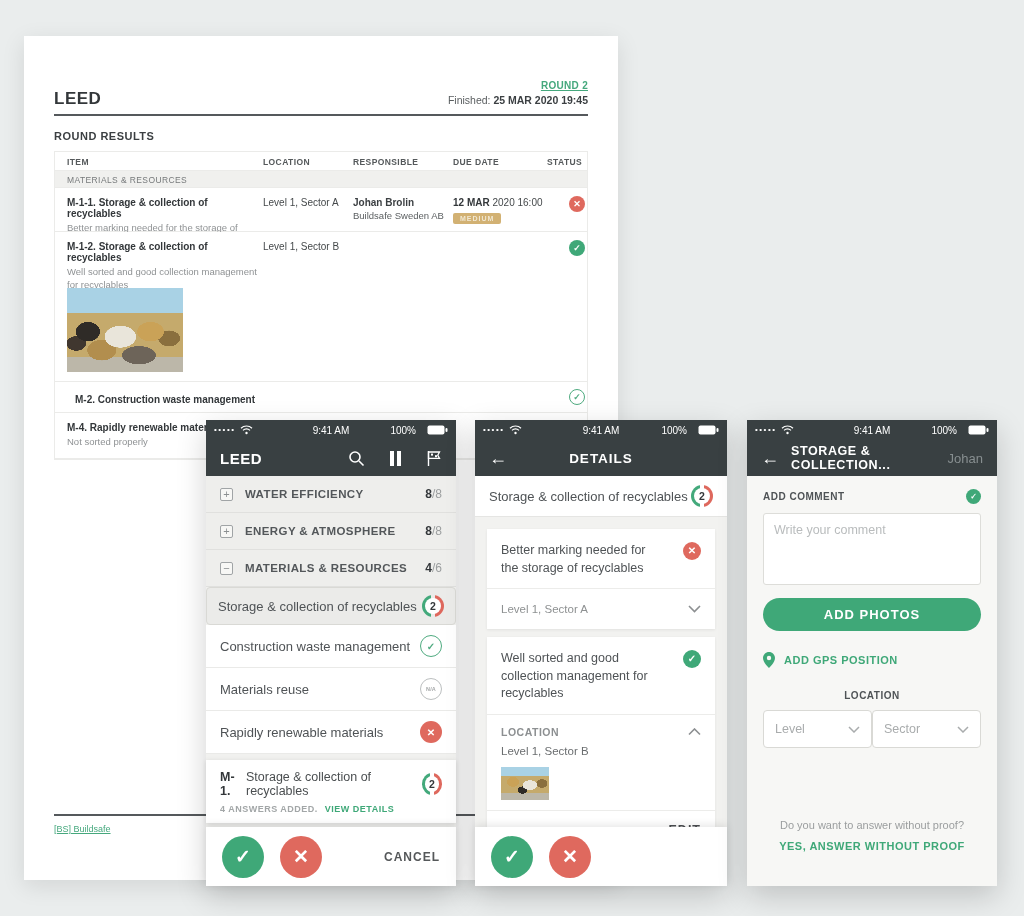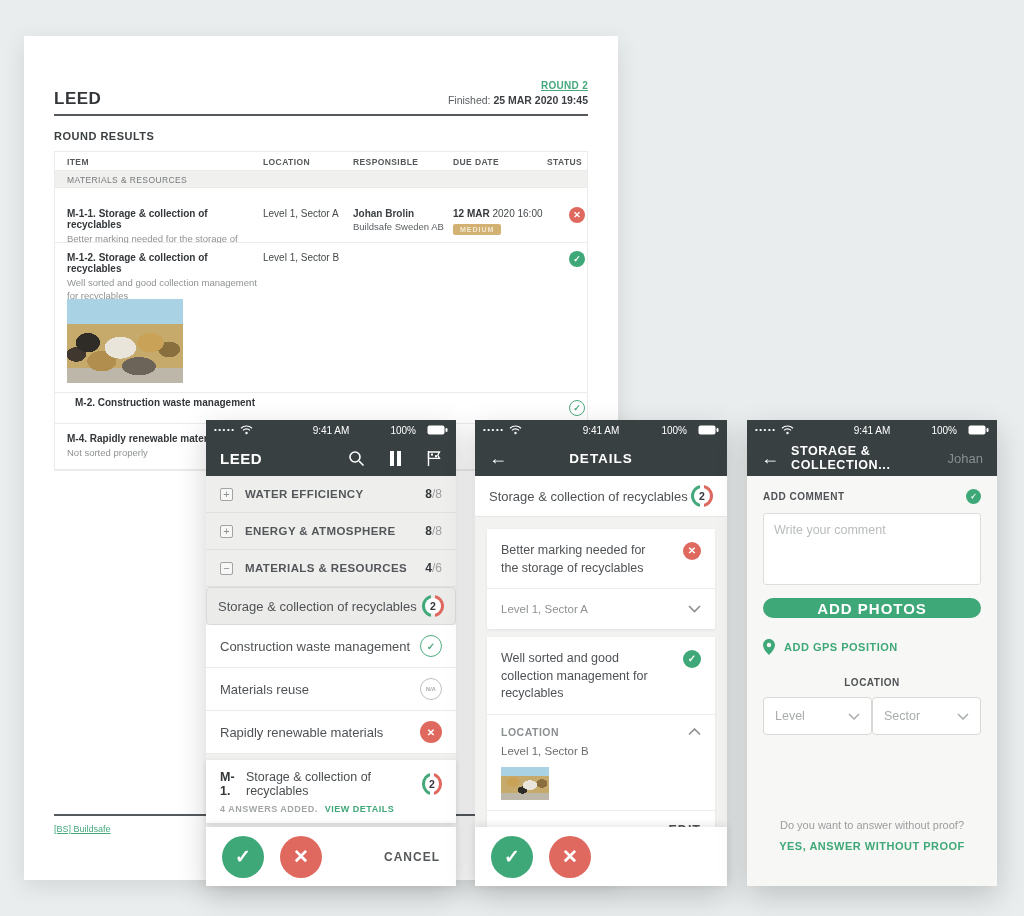--- a/index.html
+++ b/index.html
@@ -128,21 +128,21 @@
       linear-gradient(#a9d2e5 0 28%, #c5aa6c 28% 80%, #bcb7a9 80%); }
   .edit-row { height:38px; display:flex; align-items:center; justify-content:flex-end; padding:0 14px; font-size:12.5px; font-weight:bold; color:#4c4f52; letter-spacing:1px; }
 
   
   .p3 { left:747px; background:#f7f7f5; }
   .ac-row { display:flex; align-items:center; margin:13px 16px 0; }
   .ac-label, .loc3-label { font-size:10px; font-weight:bold; color:#4f5356; letter-spacing:.5px;text-align:center; }
   .ac-check { margin-left:auto; }
   .comment-box { display:block; margin:9px 16px 0; width:218px; height:72px; background:#fff; border:1px solid #ddddd9; border-radius:3px; padding:9px 10px; font-family:"Liberation Sans", sans-serif; font-size:12.5px; color:#45494b; resize:none; }
   .comment-box::placeholder { color:#b9bcbd; }
-  .addphotos-btn { display:block; margin:13px 16px 0; width:218px; height:20px; background:#3fa878; border:none; border-radius:17px; color:#fff; font-family:"Liberation Sans", sans-serif; font-size:15px; font-weight:bold; letter-spacing:1px; }
+  .addphotos-btn { display:block; margin:13px 16px 0; width:218px; height:33px; background:#3fa878; border:none; border-radius:17px; color:#fff; font-family:"Liberation Sans", sans-serif; font-size:13px; font-weight:bold; letter-spacing:1px; }
   .gps-row { display:flex; align-items:center; gap:9px; margin:21px 16px 0; color:#3fa878; font-size:11px; font-weight:bold; letter-spacing:.5px; }
   .loc3-label { display:block; margin:22px 16px 0; }
   .sel-row { display:flex; gap:0; margin:9px 16px 0; }
   .sel { flex:1; height:38px; background:#fff; border:1px solid #d9d9d5; border-radius:4px; display:flex; align-items:center; padding:0 11px; font-size:12.5px; color:#a9acad; }
   .proof { position:absolute; left:0; right:0; bottom:34px; text-align:center; }
   .proof-q { font-size:11px; color:#9b9e9f; }
   .proof-link { margin-top:9px; font-size:11px; font-weight:bold; color:#3fa878; letter-spacing:.5px; }
   svg { display:block; }
 </style>
 </head>
@@ -163,21 +163,21 @@
       <span class="th c-item">ITEM</span>
       <span class="th c-loc">LOCATION</span>
       <span class="th c-resp">RESPONSIBLE</span>
       <span class="th c-due">DUE DATE</span>
       <span class="th c-status">STATUS</span>
     </div>
     <div class="tr tr-group">
       <span>MATERIALS &amp; RESOURCES</span>
     </div>
 
-    <div class="tr" style="height:44px;margin-top:11px;">
+    <div class="tr" style="height:44px;">
       <div class="cell c-item">
         <div class="row-title"><b>M-1-1.</b> <b>Storage &amp; collection of recyclables</b></div>
         <div class="row-desc">Better marking needed for the storage of recyclables</div>
       </div>
       <div class="cell c-loc">Level 1, Sector A</div>
       <div class="cell c-resp">
         <div class="resp-name">Johan Brolin</div>
         <div class="resp-co">Buildsafe Sweden AB</div>
       </div>
       <div class="cell c-due">
@@ -191,21 +191,21 @@
       <div class="cell c-item">
         <div class="row-title"><b>M-1-2.</b> <b>Storage &amp; collection of recyclables</b></div>
         <div class="row-desc">Well sorted and good collection management for recyclables</div>
       </div>
       <div class="cell c-loc">Level 1, Sector B</div>
       <div class="cell status-cell"><span class="ic-circle ic-check-fill sz16"></span></div>
       <div class="doc-photo"></div>
     </div>
 
     <div class="tr" style="height:31px;">
-      <div class="cell c-item" style="top:4px;padding-left:8px;">
+      <div class="cell c-item" style="top:12px;padding-left:8px;">
         <div class="row-title"><b>M-2.</b> <b>Construction waste management</b></div>
       </div>
       <div class="cell status-cell" style="top:7px;"><span class="ic-circle ic-check-outline sz16"></span></div>
     </div>
 
     <div class="tr" style="height:46px;">
       <div class="cell c-item">
         <div class="row-title"><b>M-4.</b> <b>Rapidly renewable materials</b></div>
         <div class="row-desc">Not sorted properly</div>
       </div>

